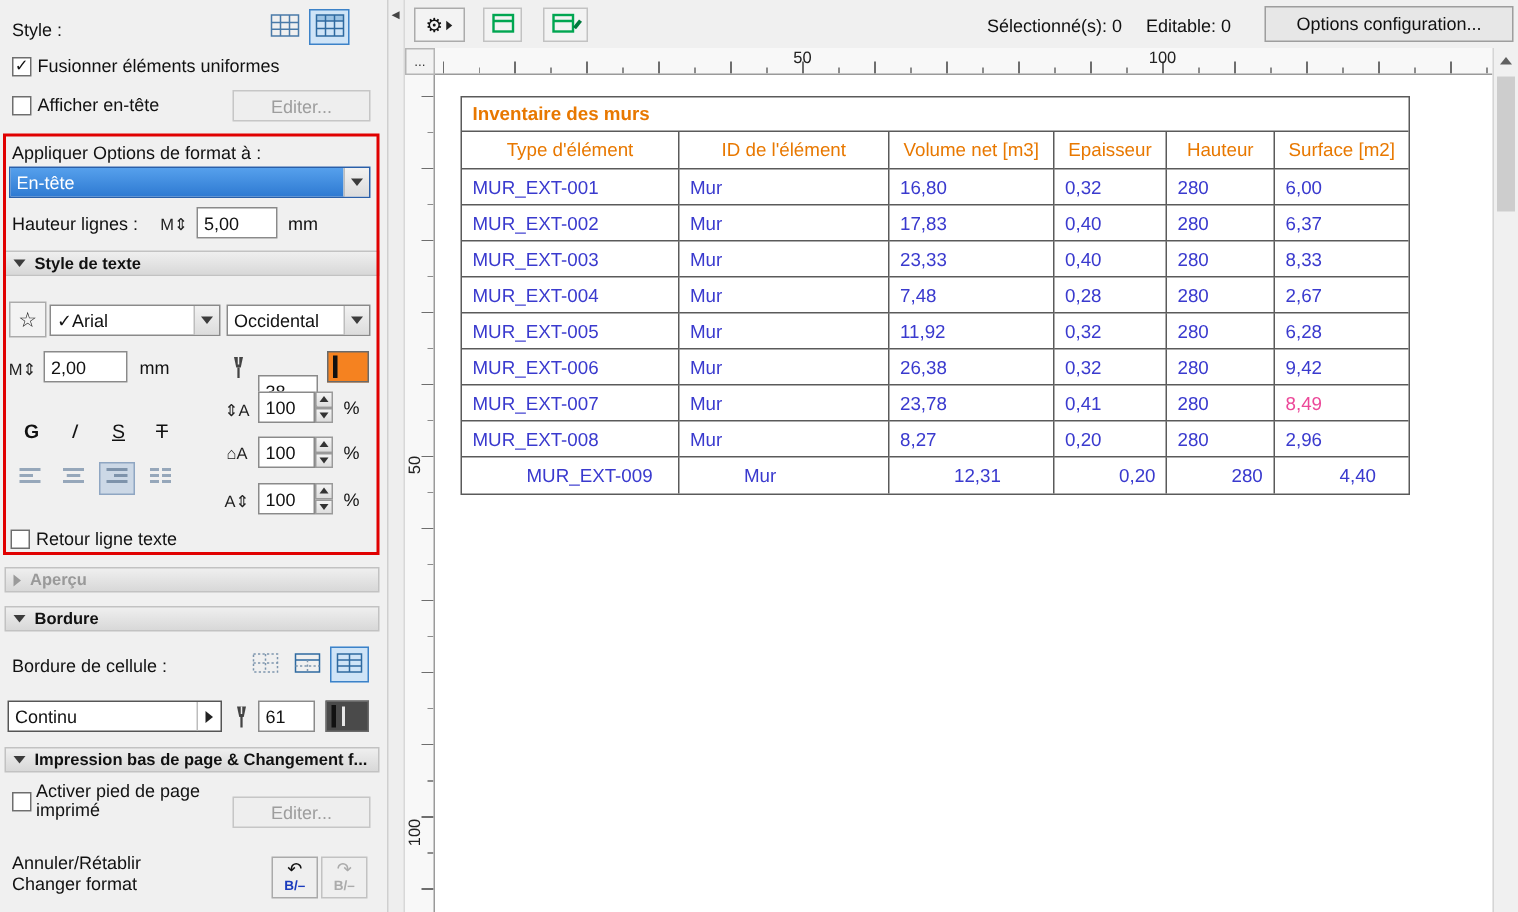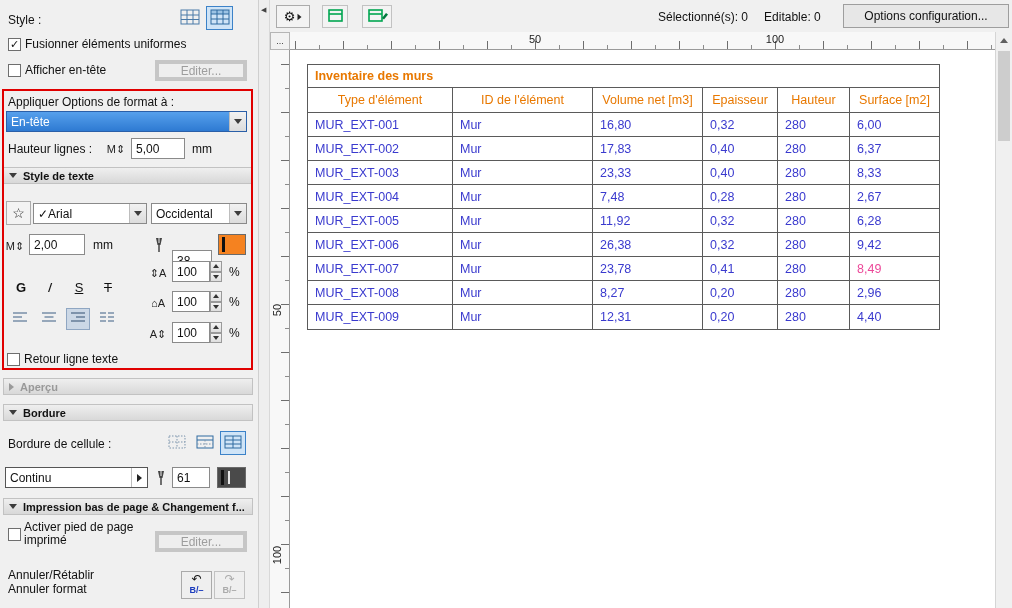--- a/index.html
+++ b/index.html
@@ -4,21 +4,21 @@
 <style>
   * { margin:0; padding:0; box-sizing:border-box; }
   body { font-family:"Liberation Sans", sans-serif; font-size:12px; color:#111; background:#fff; }
   #app { position:relative; width:1012px; height:608px; background:#fff; overflow:hidden; }
   .abs { position:absolute; }
 
   
   .panel { left:0; top:0; width:258px; height:608px; background:#f0f0f0; }
   .lbl { white-space:nowrap; }
   .check { width:13px; height:13px; background:#fff; border:1px solid #6e6e6e; font-size:11px; line-height:11px; text-align:center; color:#111; }
-  .btn { background:#ececec; border:4px solid #0ea5e9; text-align:center; font-size:12px; color:#111; display:flex; align-items:center; justify-content:center; }
+  .btn { background:#ececec; border:1px solid #0ea5e9; text-align:center; font-size:12px; color:#111; display:flex; align-items:center; justify-content:center; }
   .btn.disabled { color:#9d9d9d; background:#eeeeee; border-color:#c6c6c6; }
   .input { background:#fff; border:1px solid #8a8a8a; font-size:12px; padding:0 4px; display:flex; align-items:center; }
   .combo { background:#fff; border:1px solid #8a8a8a; font-size:12px; display:flex; align-items:stretch; }
   .combo .txt { flex:1; padding:0 4px; display:flex; align-items:center; white-space:nowrap; overflow:hidden; }
   .combo .arrow-box { width:17px; background:linear-gradient(#f2f2f2,#dcdcdc); border-left:1px solid #bdbdbd; display:flex; align-items:center; justify-content:center; }
   .combo.sel { border-color:#2a5fa8; }
   .combo.sel .txt { background:linear-gradient(#56a0ec,#2e7ad2); color:#fff; }
   .tri-down { width:0; height:0; border-left:4px solid transparent; border-right:4px solid transparent; border-top:5px solid #3c3c3c; }
   .tri-right { width:0; height:0; border-top:4px solid transparent; border-bottom:4px solid transparent; border-left:5px solid #222; }
   .tri-right.gray { border-left-color:#9a9a9a; }
@@ -60,21 +60,21 @@
   .scrollbar .up { position:absolute; left:0; top:0; width:16px; height:17px; display:flex; align-items:center; justify-content:center; background:#f0f0f0; }
   .scrollbar .thumb { position:absolute; left:2px; top:19px; width:12px; height:90px; background:#cdcdcd; }
   .tri-up-sb { width:0; height:0; border-left:4px solid transparent; border-right:4px solid transparent; border-bottom:5px solid #606060; }
 
   
   .sched { position:absolute; left:17px; top:14px; width:633px; background:#fff; border:1px solid #5a5a5a; }
   .t-title { height:23px; display:flex; align-items:center; padding-left:7px; font-size:12.5px; font-weight:bold; border-bottom:1px solid #5a5a5a; }
   .t-grid { display:grid; grid-template-columns:145px 140px 110px 75px 72px 89px; }
   .cell { border-right:1px solid #5a5a5a; border-bottom:1px solid #5a5a5a; display:flex; align-items:center; font-size:12.5px; height:24px; white-space:nowrap; overflow:hidden; }
   .cell:nth-child(6n) { border-right:none; }
-  .t-grid .cell:nth-last-child(-n+6) { border-bottom:none; }
+  .t-grid .cell:nth-last-child(-n+6) { border-bottom:none;margin-left:36px; }
   .hcell { justify-content:center; height:25px; }
   .dcell { padding-left:7px; }
 </style>
 </head>
 <body>
 
 <div id="app">
 
   <div class="panel abs">
 
@@ -322,21 +322,21 @@
     <div class="sect abs" style="top:498px;white-space:nowrap;overflow:hidden;">
       <div class="tri-down"></div>
       <span>Impression bas de page &amp; Changement f...</span>
     </div>
 
     <div class="check abs" style="left:8px;top:528px;"></div>
     <div class="lbl abs" style="left:24px;top:521px;width:115px;white-space:normal;line-height:13px;">Activer pied de page imprimé</div>
     <div class="btn disabled abs" style="left:155px;top:531px;width:92px;height:21px;">Editer...</div>
 
     <div class="lbl abs" style="left:8px;top:568px;">Annuler/Rétablir</div>
-    <div class="lbl abs" style="left:8px;top:582px;">Annuler format</div>
+    <div class="lbl abs" style="left:8px;top:582px;">Changer format</div>
 
     <div class="abs" style="left:181px;top:571px;width:31px;height:28px;border:1px solid #aaaaaa;background:#efefef;display:flex;flex-direction:column;align-items:center;justify-content:center;line-height:11px;">
       <span style="font-size:12px;">↶</span>
       <span style="font-size:9px;font-weight:bold;color:#1a3bbd;">B/–</span>
     </div>
     <div class="abs" style="left:214px;top:571px;width:31px;height:28px;border:1px solid #c2c2c2;background:#efefef;display:flex;flex-direction:column;align-items:center;justify-content:center;line-height:11px;color:#ababab;">
       <span style="font-size:12px;">↷</span>
       <span style="font-size:9px;font-weight:bold;">B/–</span>
     </div>
   </div>

